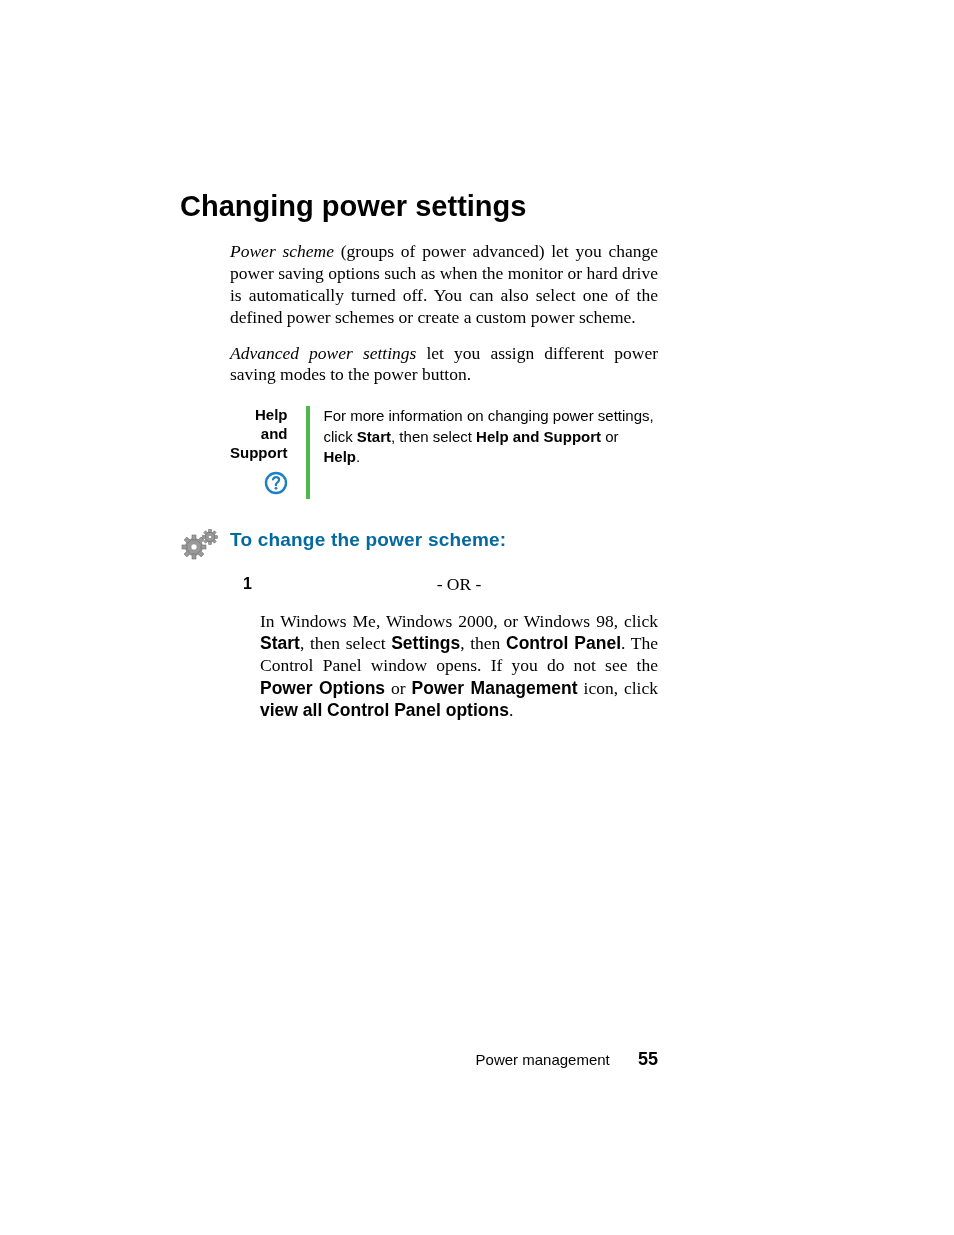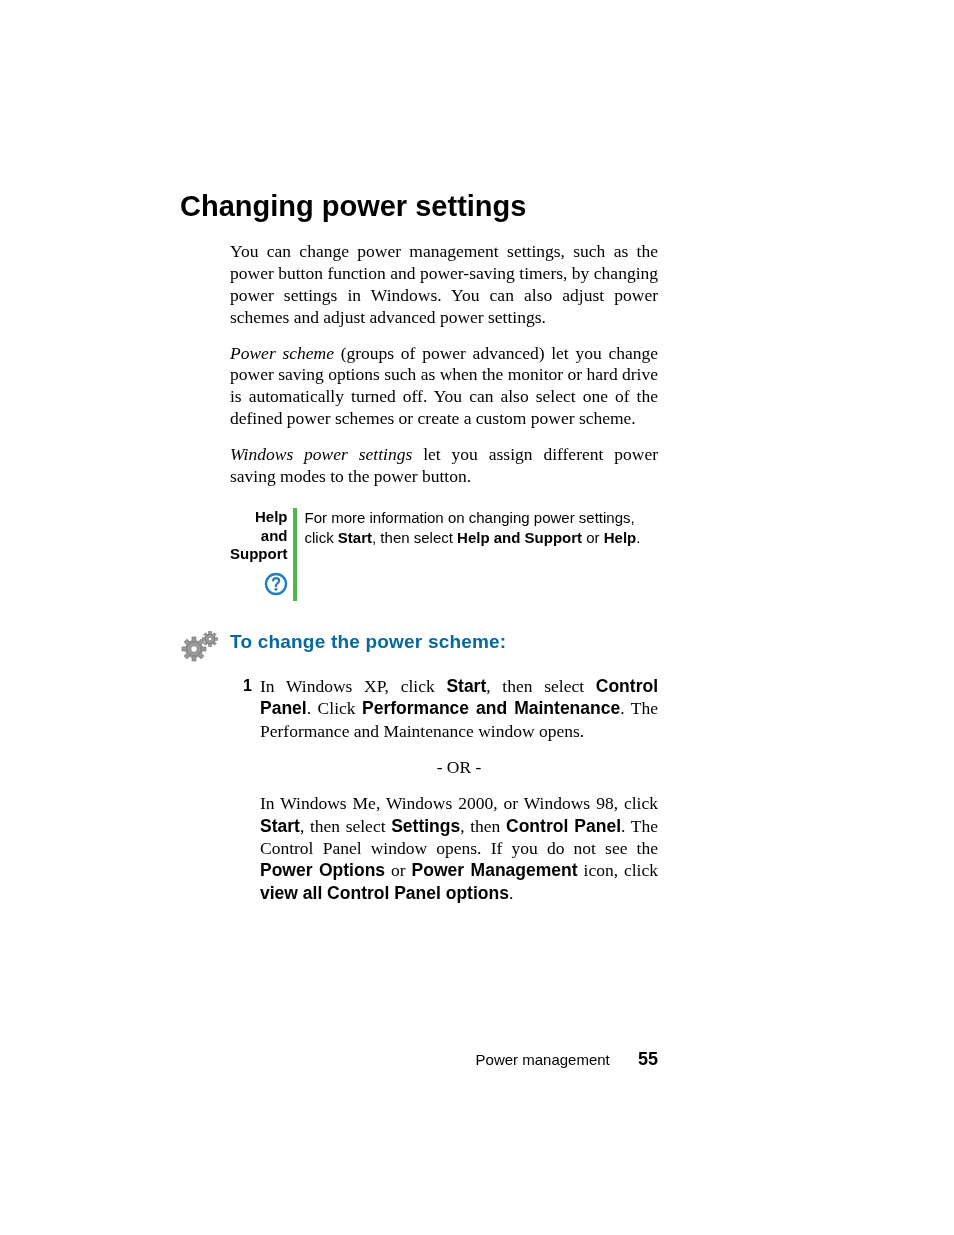--- a/index.html
+++ b/index.html
@@ -37,37 +37,37 @@
   .bold { font-weight: bold; }
 
   
   .callout {
     display: flex;
     margin: 20px 0 30px 50px;
   }
   .callout-left {
     width: 100px;
     text-align: right;
-    padding-right: 5px;
+    padding-right: 18px;
     font-family: Arial, Helvetica, sans-serif;
     font-weight: bold;
     font-size: 15px;
     line-height: 1.25;
   }
   .callout-icon {
     margin-top: 8px;
     display: inline-block;
   }
   .callout-bar {
     width: 4px;
     background: #4fb84a;
     flex: 0 0 4px;
   }
   .callout-right {
-    padding-left: 8px;
+    padding-left: 14px;
     font-family: Arial, Helvetica, sans-serif;
     font-size: 15px;
     line-height: 1.35;
     max-width: 370px;
     text-align: left;
   }
 
   
   .task-row {
     display: flex;
@@ -125,26 +125,25 @@
   }
 </style>
 </head>
 <body>
 
 <div class="page">
 
   <h1 class="section-heading">Changing power settings</h1>
 
   <div class="body-block">
-    <p class="para">You can change power management settings, such as the power button function and power-saving timers, by changing power settings in Windows. You can also adjust power schemes and adjust advanced power settings.</p>
     <p class="para">
       <span class="italic">Power scheme</span><span> (groups of power advanced) let you change power saving options such as when the monitor or hard drive is automatically turned off. You can also select one of the defined power schemes or create a custom power scheme.</span>
     </p>
     <p class="para">
-      <span class="italic">Windows power settings</span><span> let you assign different power saving modes to the power button.</span>
+      <span class="italic">Advanced power settings</span><span> let you assign different power saving modes to the power button.</span>
     </p>
   </div>
 
   <div class="callout">
     <div class="callout-left">
       <div>Help and</div>
       <div>Support</div>
       <span class="callout-icon">
         <svg width="24" height="24" viewBox="0 0 24 24">
           <circle cx="12" cy="12" r="10" fill="none" stroke="#1e7fc2" stroke-width="2.4"></circle>
@@ -196,23 +195,20 @@
           </g>
         </svg>
       </span>
     </div>
     <div class="task-heading">To change the power scheme:</div>
   </div>
 
   <div class="step">
     <div class="step-num">1</div>
     <div class="step-body">
-      <p>
-        <span>In Windows XP, click </span><span class="sans bold">Start</span><span>, then select </span><span class="sans bold">Control Panel</span><span>. Click </span><span class="sans bold">Performance and Maintenance</span><span>. The Performance and Maintenance window opens.</span>
-      </p>
       <p style="text-align:center">- OR -</p>
       <p>
         <span>In Windows Me, Windows 2000, or Windows 98, click </span><span class="sans bold">Start</span><span>, then select </span><span class="sans bold">Settings</span><span>, then </span><span class="sans bold">Control Panel</span><span>. The Control Panel window opens. If you do not see the </span><span class="sans bold">Power Options</span><span> or </span><span class="sans bold">Power Management</span><span> icon, click </span><span class="sans bold">view all Control Panel options</span><span>.</span>
       </p>
     </div>
   </div>
 
   <div class="footer">
     <span>Power management</span>
     <span class="pnum">55</span>

